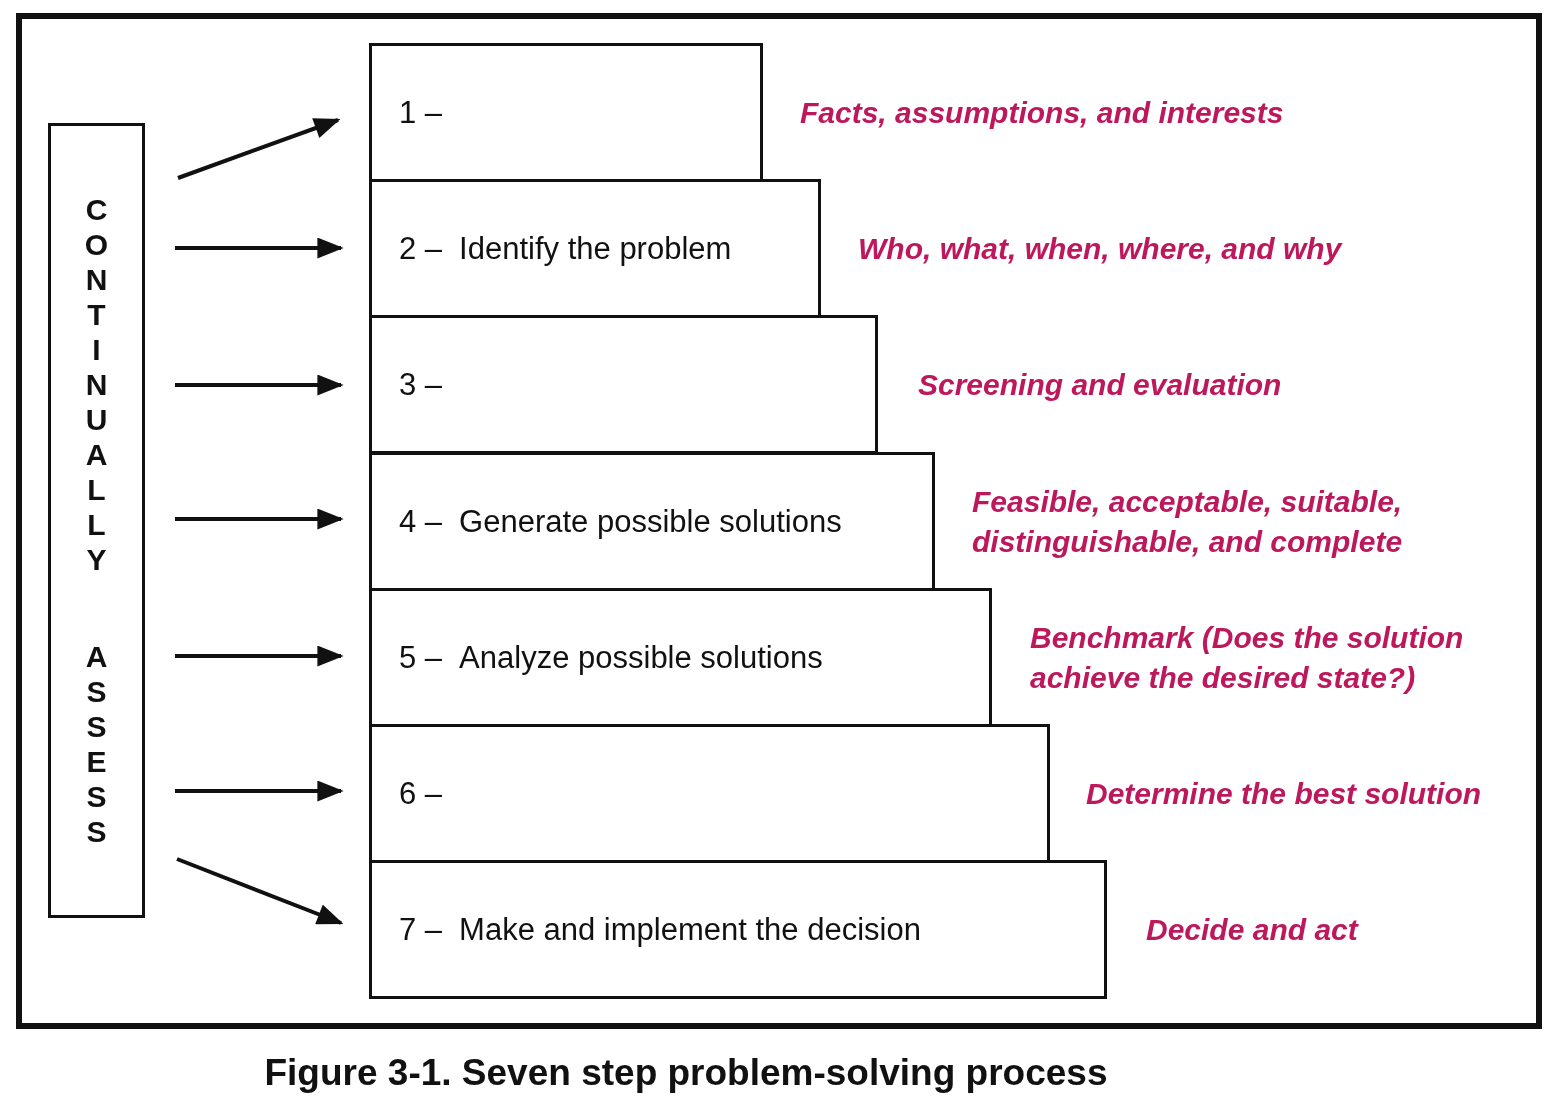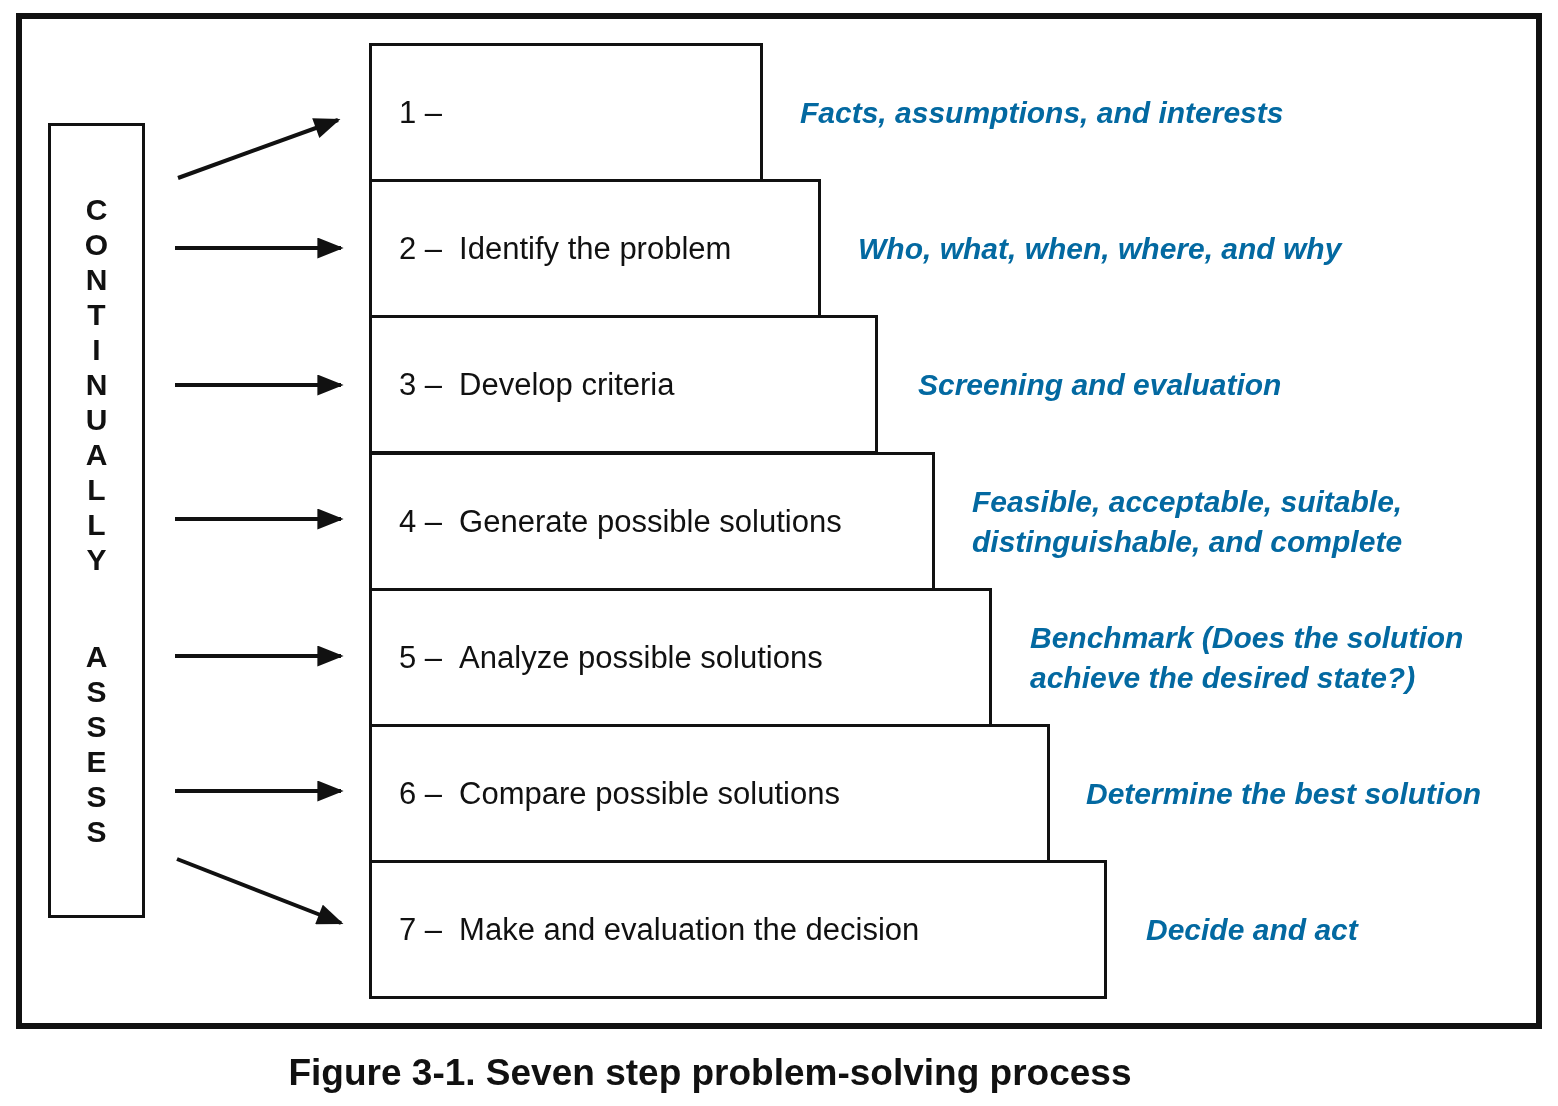--- a/index.html
+++ b/index.html
@@ -84,40 +84,39 @@
   .note {
     position: absolute;
     height: 139px;
     display: flex;
     flex-direction: column;
     justify-content: center;
     font-size: 30px;
     font-weight: bold;
     font-style: italic;
     line-height: 40px;
-    color: #0369a1;
+    color: #be185d;
     white-space: nowrap;
   }
   .n1 { left: 800px;  top: 43px; }
   .n2 { left: 858px;  top: 179px; text-align: center; }
   .n3 { left: 918px;  top: 315px; align-items: center; }
   .n4 { left: 972px;  top: 452px; }
   .n5 { left: 1030px; top: 588px; }
   .n6 { left: 1086px; top: 724px; }
   .n7 { left: 1146px; top: 860px; }
   .caption {
     position: absolute;
     left: 0;
     top: 1052px;
     width: 1372px;
     text-align: center;
     font-size: 37px;
     font-weight: bold;
     color: #111111;
-    padding-left: 24px;
   }
 </style>
 </head>
 <body>
 
 <div class="figure">
 
   <div class="frame"></div>
 
   <svg class="arrows" viewBox="0 0 1558 1106" xmlns="http://www.w3.org/2000/svg">
@@ -161,37 +160,35 @@
 
   <div class="step-box s1">
     <span class="prefix">1 –</span>
   </div>
   <div class="step-box s2">
     <span class="prefix">2 –</span>
     <span class="title">Identify the problem</span>
   </div>
   <div class="step-box s3">
     <span class="prefix">3 –</span>
-    <span class="title">Develop criteria</span>
   </div>
   <div class="step-box s4">
     <span class="prefix">4 –</span>
     <span class="title">Generate possible solutions</span>
   </div>
   <div class="step-box s5">
     <span class="prefix">5 –</span>
     <span class="title">Analyze possible solutions</span>
   </div>
   <div class="step-box s6">
     <span class="prefix">6 –</span>
-    <span class="title">Compare possible solutions</span>
   </div>
   <div class="step-box s7">
     <span class="prefix">7 –</span>
-    <span class="title">Make and evaluation the decision</span>
+    <span class="title">Make and implement the decision</span>
   </div>
 
   <div class="note n1">
     <span>Facts, assumptions, and interests</span>
     <span></span>
   </div>
   <div class="note n2">
     <span>Who, what, when, where, and why</span>
     <span></span>
   </div>

